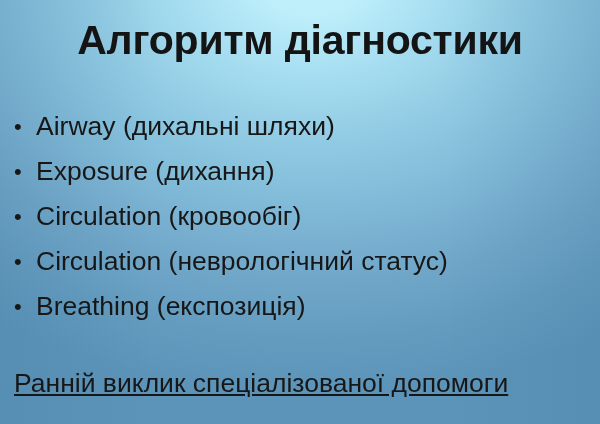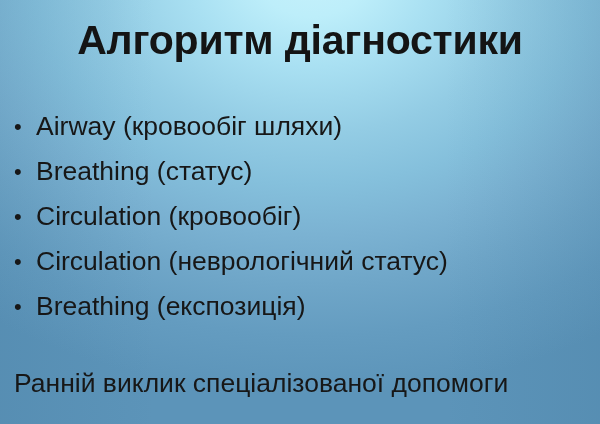--- a/index.html
+++ b/index.html
@@ -108,40 +108,41 @@
   }
 
   .footnote {
     position: absolute;
     left: 14px;
     top: 368px;
     font-size: 26.5px;
     line-height: 1.15;
     color: #171717;
     white-space: nowrap;
+    text-decoration: underline;
   }
 </style>
 </head>
 <body>
 
 <div class="slide">
   <div class="content">
 
     <div class="slide-title">Алгоритм діагностики</div>
 
     <ul class="bullet-list">
 
       <li class="bullet-item">
         <span class="bullet-marker">•</span>
-        <span class="bullet-text">Airway (кровообіг шляхи)</span>
+        <span class="bullet-text">Airway (дихальні шляхи)</span>
       </li>
 
       <li class="bullet-item">
         <span class="bullet-marker">•</span>
-        <span class="bullet-text">Breathing (статус)</span>
+        <span class="bullet-text">Exposure (дихання)</span>
       </li>
 
       <li class="bullet-item">
         <span class="bullet-marker">•</span>
         <span class="bullet-text">Circulation (кровообіг)</span>
       </li>
 
       <li class="bullet-item">
         <span class="bullet-marker">•</span>
         <span class="bullet-text">Circulation (неврологічний статус)</span>

